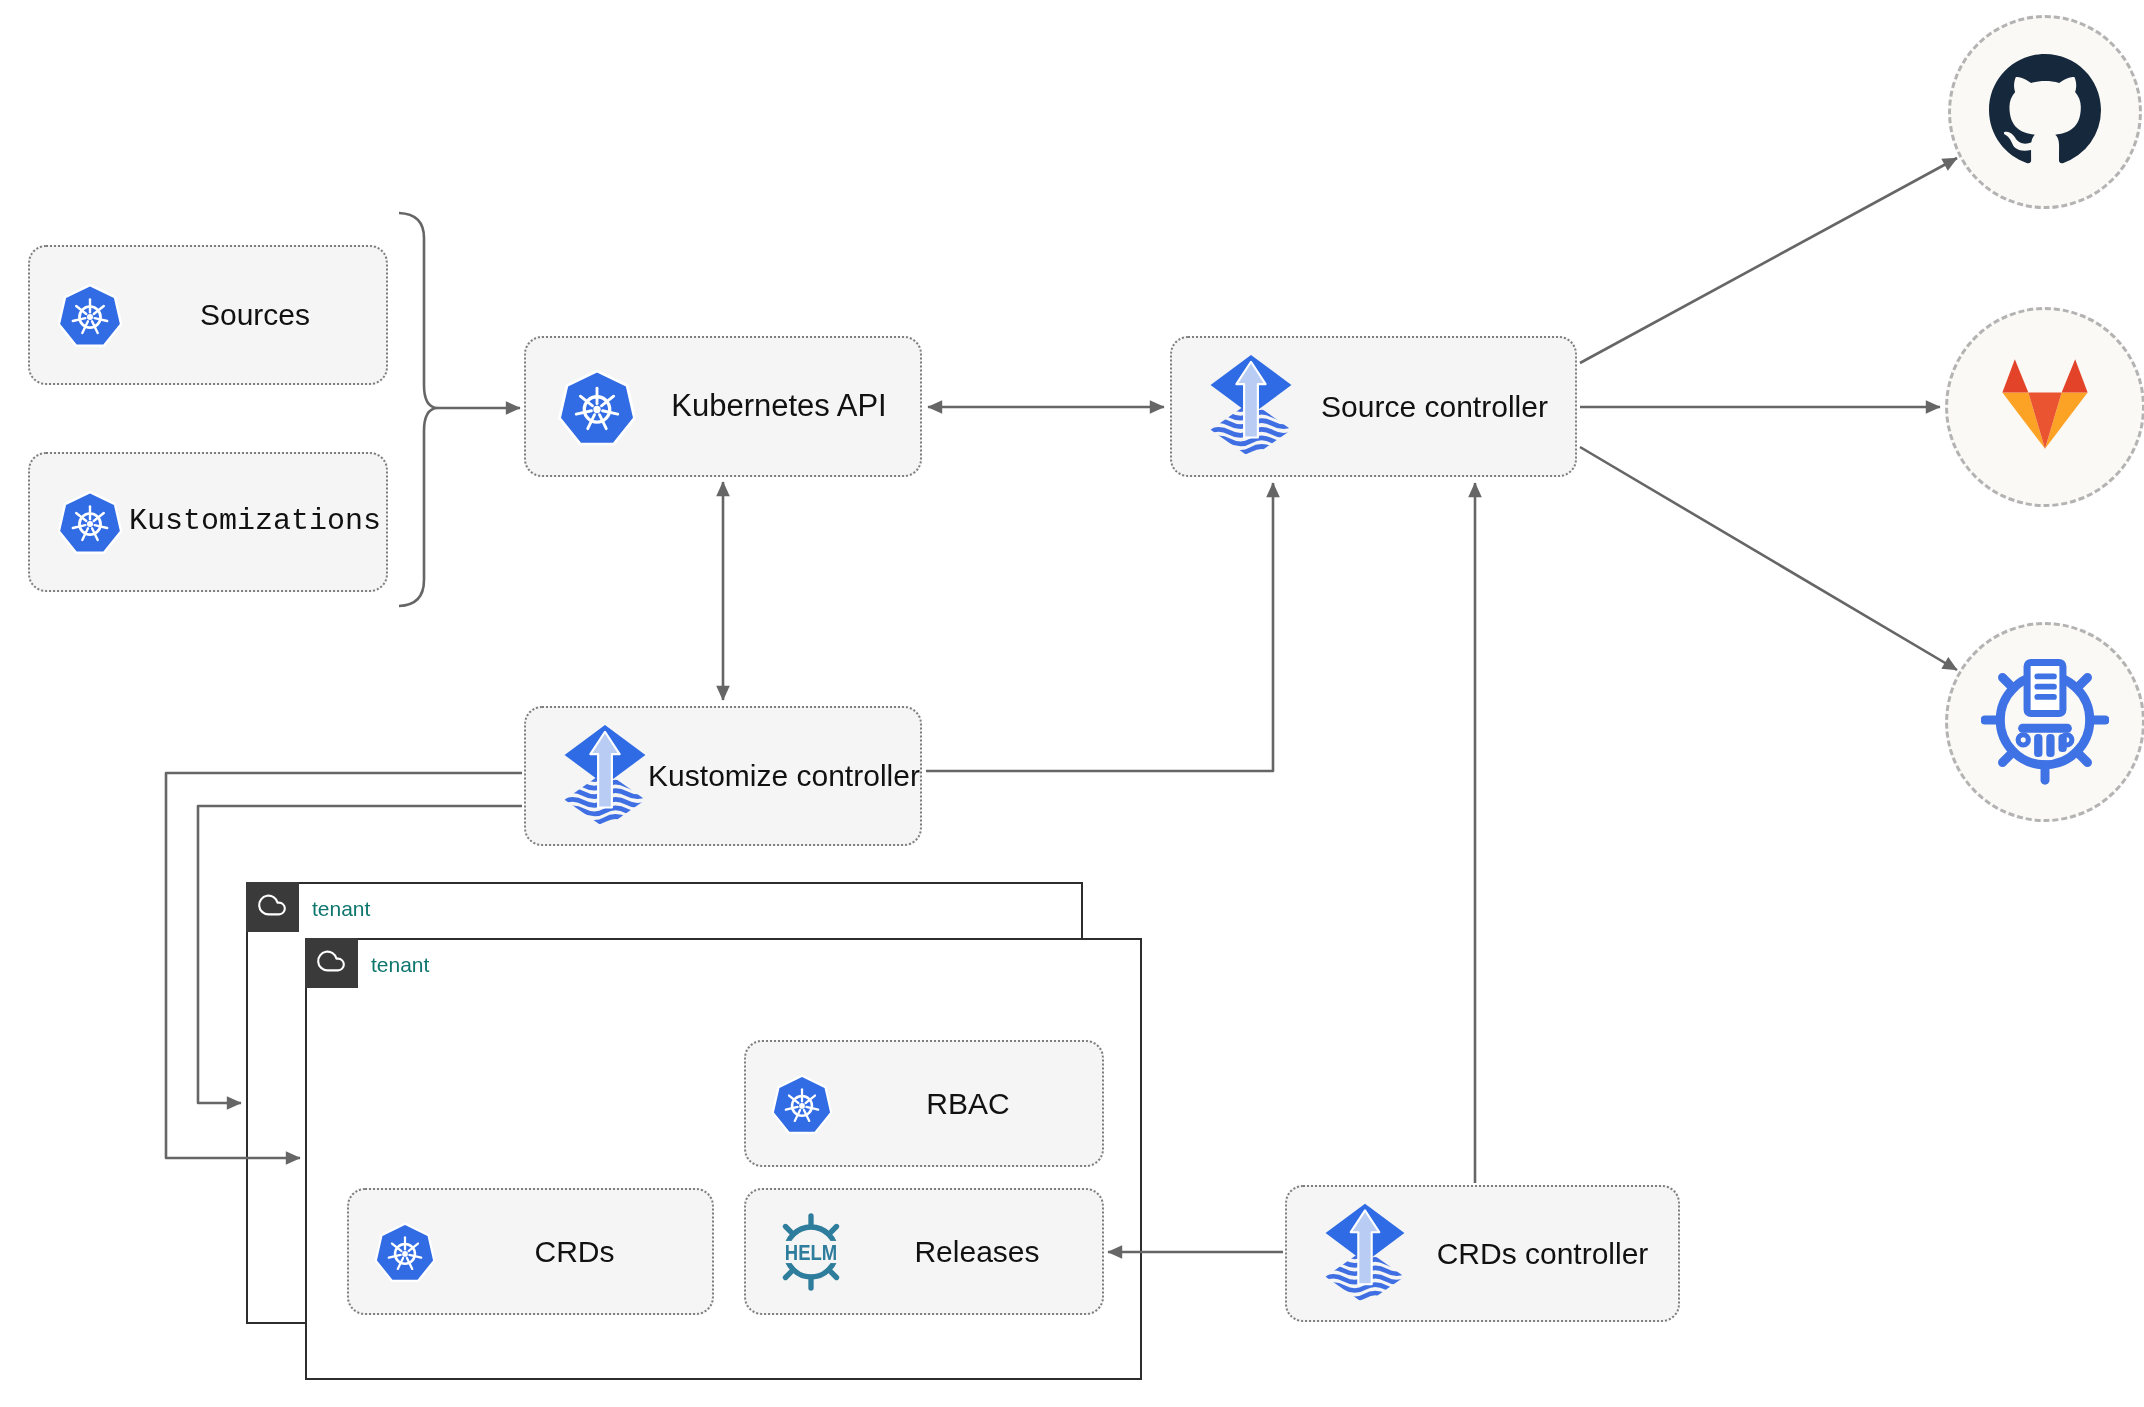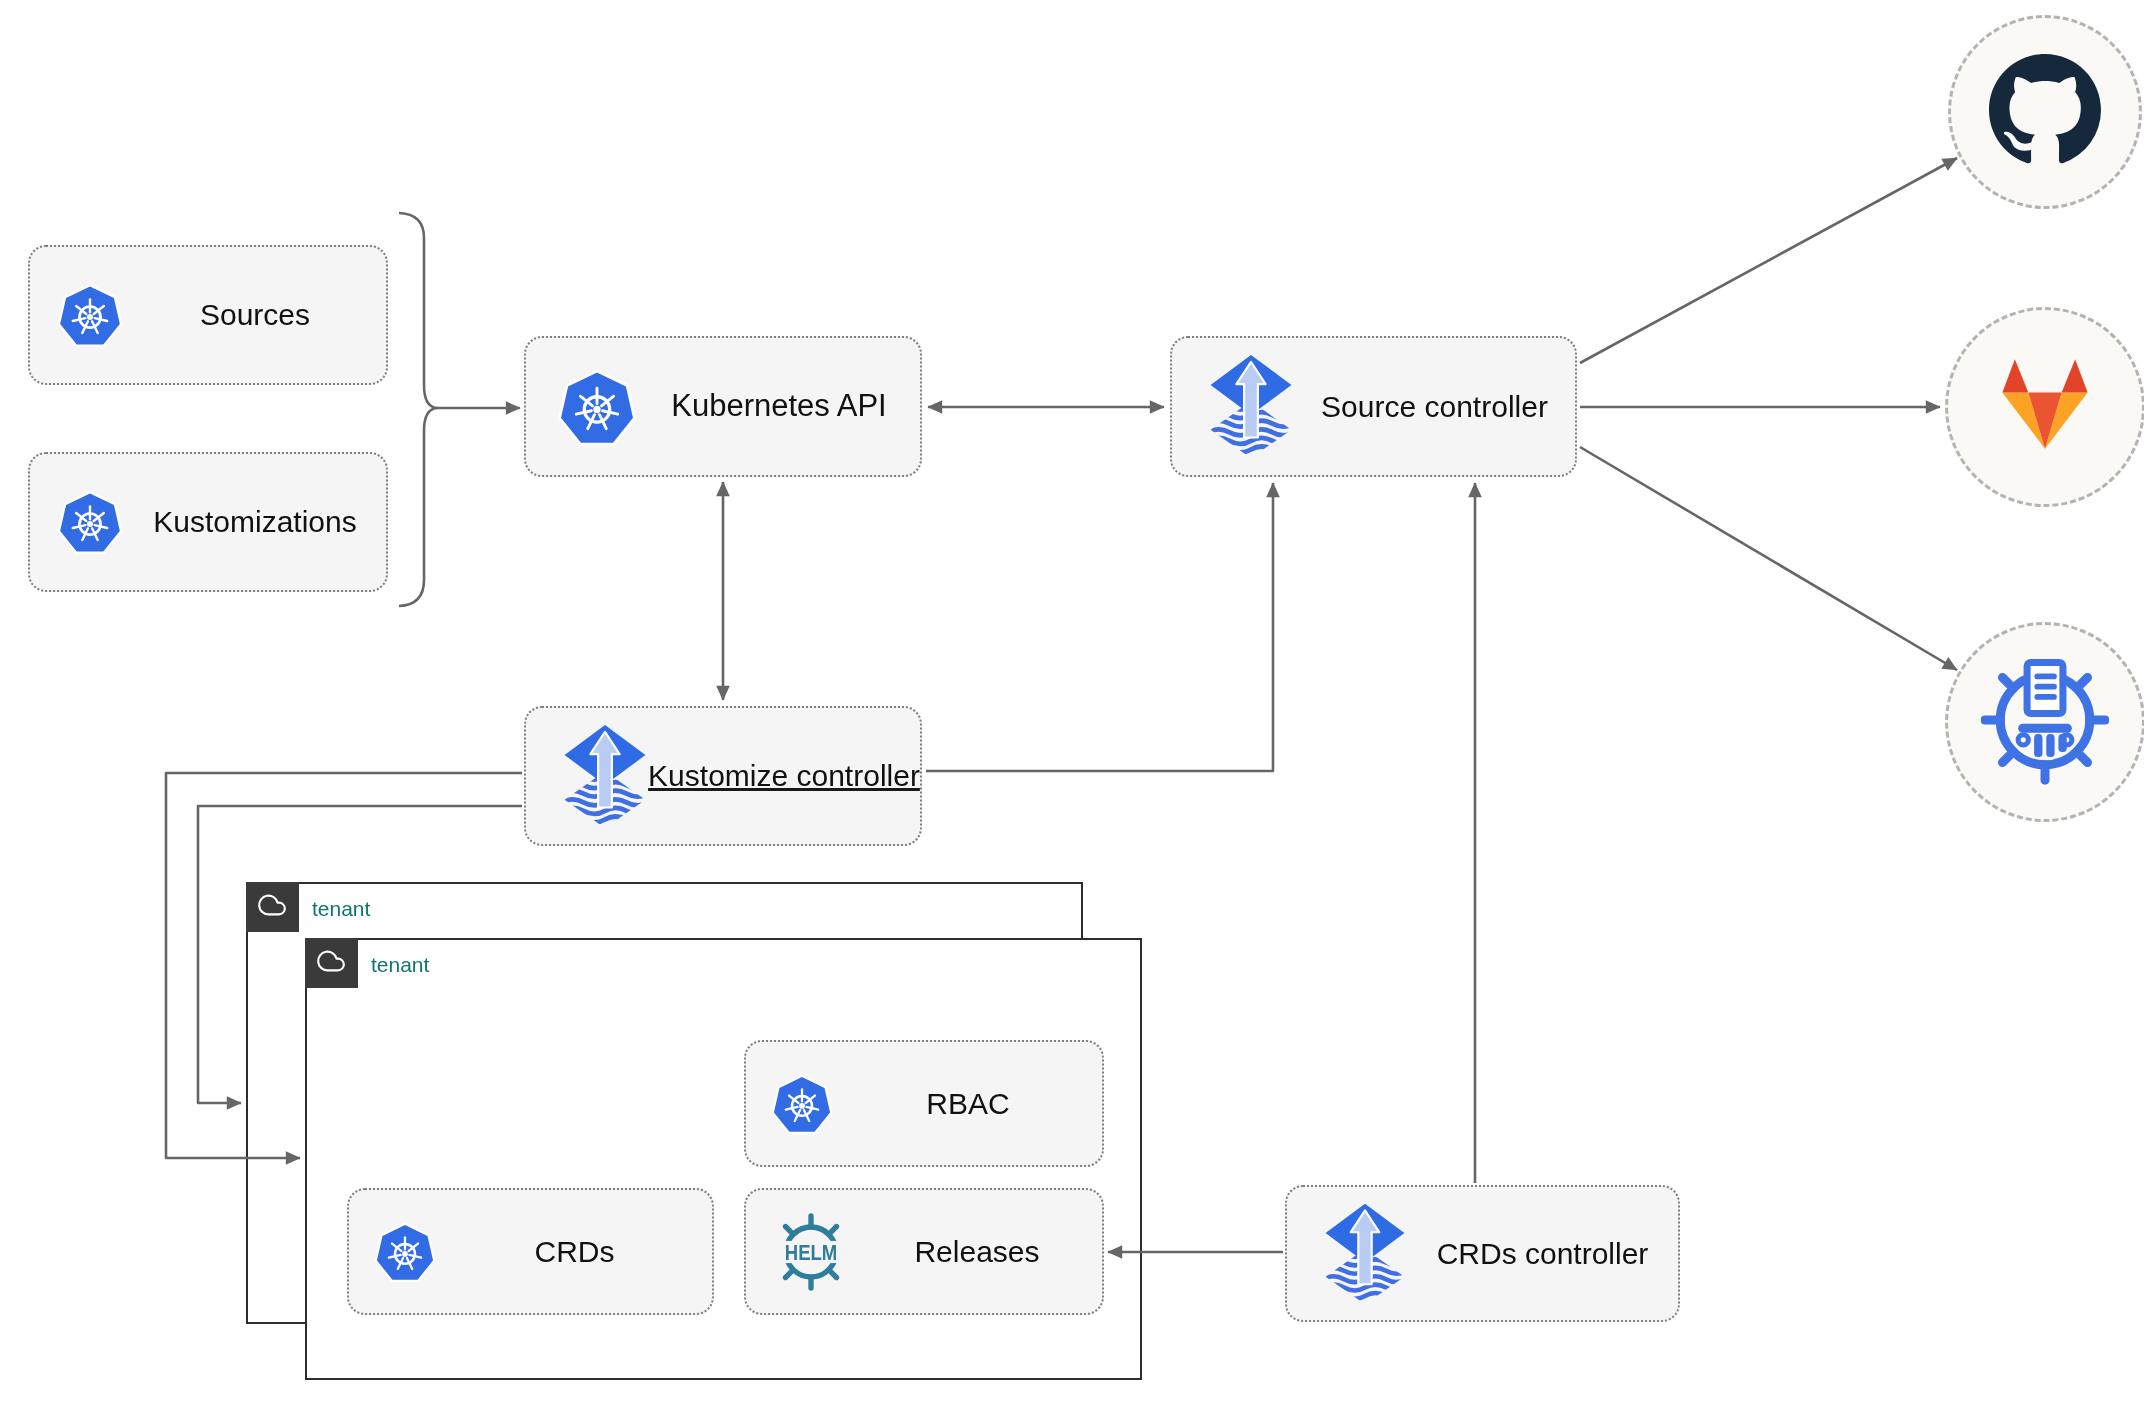--- a/index.html
+++ b/index.html
@@ -125,21 +125,21 @@
 
   <div class="node" style="left:28px;top:245px;width:360px;height:140px;">
     <span class="icon" style="margin-left:26px;">
       <svg width="68" height="68">
           <use href="#sym-k8s"></use>
         </svg>
       </span>
     <span class="lbl">Sources</span>
   </div>
 
-  <div class="node" style="left:28px;top:452px;width:360px;height:140px;">
+  <div class="node" style="left:28px;top:452px;width:360px;height:140px;font-family:Liberation Mono, monospace;">
     <span class="icon" style="margin-left:26px;">
       <svg width="68" height="68">
           <use href="#sym-k8s"></use>
         </svg>
       </span>
     <span class="lbl">Kustomizations</span>
   </div>
 
   <div class="node" style="left:524px;top:336px;width:398px;height:141px;">
     <span class="icon" style="margin-left:30px;">
@@ -153,21 +153,21 @@
   <div class="node" style="left:1170px;top:336px;width:407px;height:141px;">
     <span class="icon" style="margin-left:36px;">
       <svg width="86" height="107">
           <use href="#sym-flux"></use>
         </svg>
       </span>
     <span class="lbl">
       <span class="lbl-2line">Source controller</span></span>
   </div>
 
-  <div class="node" style="left:524px;top:706px;width:398px;height:140px;text-decoration:underline;">
+  <div class="node" style="left:524px;top:706px;width:398px;height:140px;">
     <span class="icon" style="margin-left:36px;">
       <svg width="86" height="107">
           <use href="#sym-flux"></use>
         </svg>
       </span>
     <span class="lbl">
       <span class="lbl-2line">Kustomize controller</span></span>
   </div>
 
   <div class="node" style="left:1285px;top:1185px;width:395px;height:137px;">

